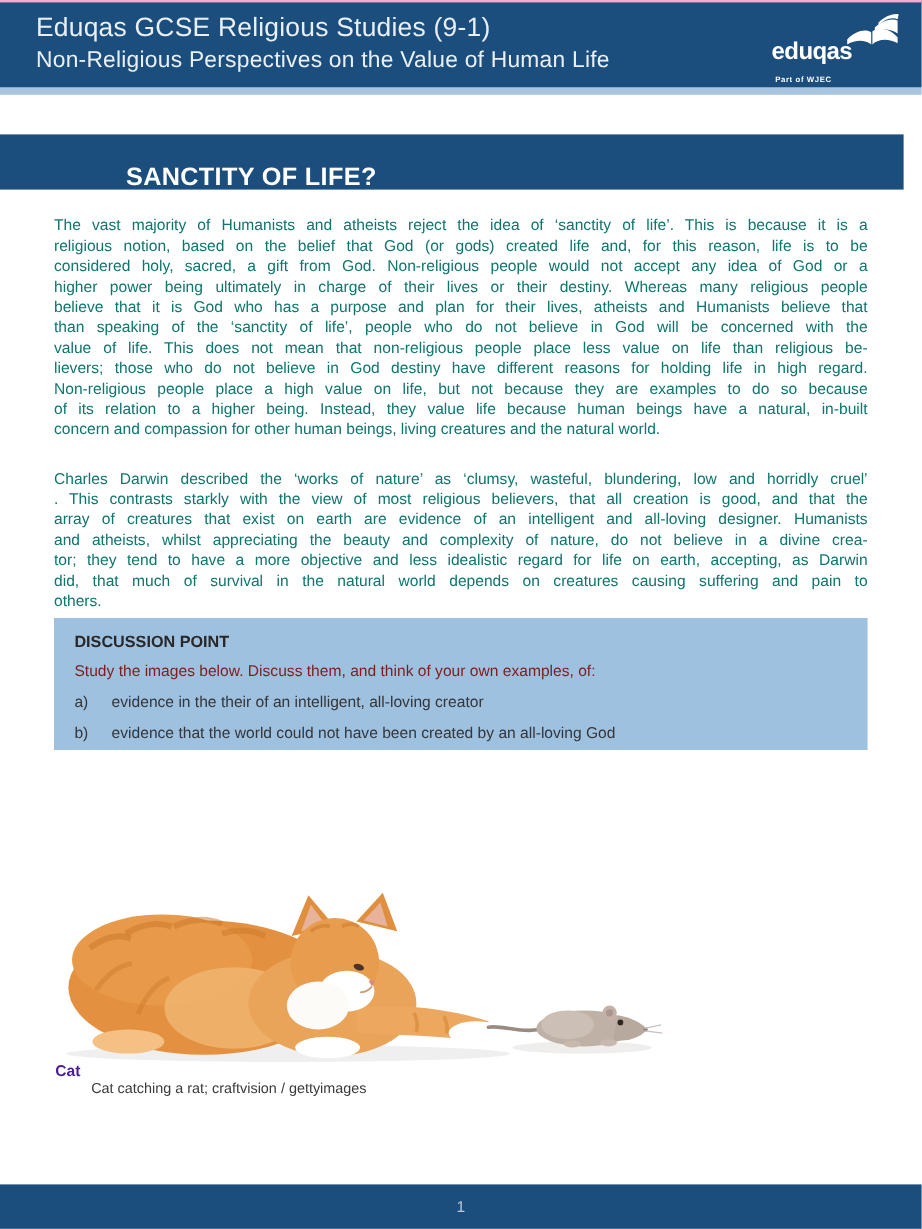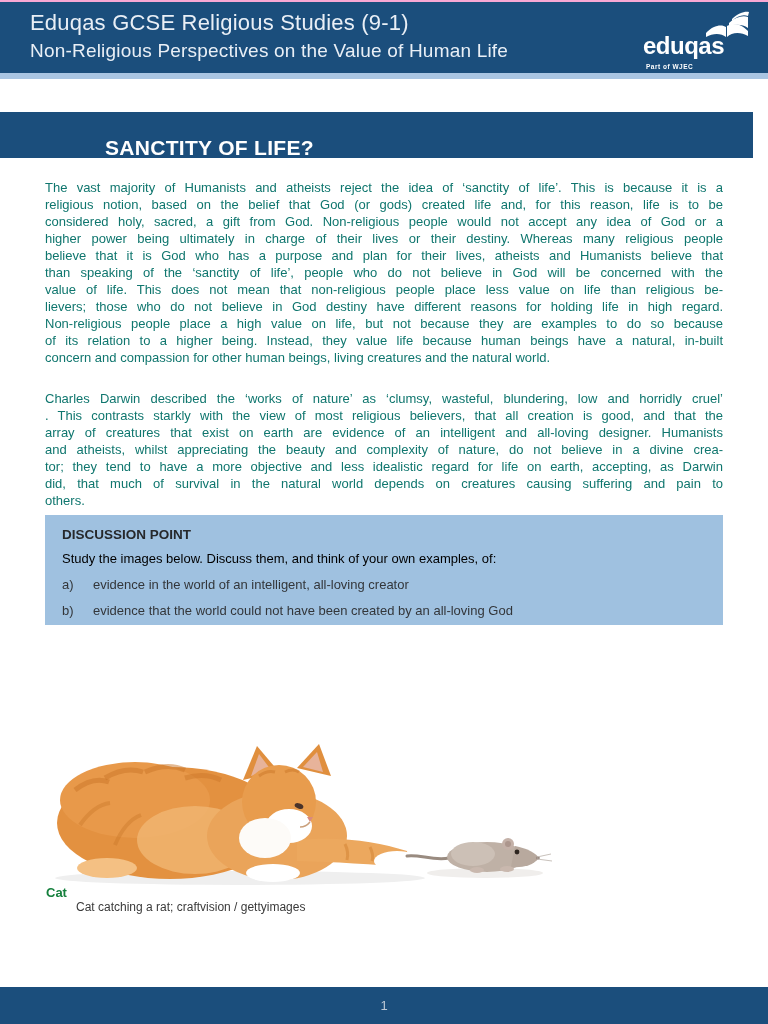--- a/index.html
+++ b/index.html
@@ -26,21 +26,21 @@
   .accent-strip {
     position:absolute; left:0; top:73px; width:768px; height:6px;
     background:#a9c5e2;
   }
 
   
   .logo { position:absolute; left:643px; top:6px; width:110px; height:62px; }
   .logo-icon { position:absolute; left:62px; top:3px; width:44px; height:27px; }
   .logo-wordmark {
     position:absolute; left:0; top:24px; width:106px;
-    font-size:24px; font-weight:700; color:#ffffff; letter-spacing:-0.5px;
+    font-size:20px; font-weight:700; color:#ffffff; letter-spacing:-0.5px;
   }
   .logo-tagline {
     position:absolute; left:3px; top:55px;
     font-size:6.5px; font-weight:700; color:#ffffff; letter-spacing:.5px;
   }
 
   
   .section-banner {
     position:absolute; left:0; top:112px; width:753px; height:46px;
     background:#1b4e7c;
@@ -56,29 +56,29 @@
   #para2 { top:390px; }
   .tline { text-align:justify; text-align-last:justify; -moz-text-align-last:justify; }
   .tline.last { text-align-last:left; -moz-text-align-last:left; }
 
   
   .discussion-box {
     position:absolute; left:45px; top:515px; width:678px; height:110px;
     background:#9fc1e0; padding:11px 18px 0 17px;
   }
   .discussion-title { font-size:13.5px; font-weight:700; color:#26282b; line-height:17px; }
-  .discussion-intro { font-size:13px; color:#000000; margin-top:7px; line-height:17px; }
+  .discussion-intro { font-size:13px; color:#7f1d1d; margin-top:7px; line-height:17px; }
   .discussion-item { display:flex; margin-top:9px; font-size:13px; color:#33363a; line-height:17px; }
   .item-label { width:31px; flex:0 0 31px; }
   .item-text { flex:1; }
 
   
   .figure { position:absolute; left:45px; top:740px; width:520px; height:148px; }
   .caption { position:absolute; left:46px; top:885px; }
-  .caption-title { font-size:13px; font-weight:700; color:#15803d; line-height:15px; }
+  .caption-title { font-size:13px; font-weight:700; color:#4c1d95; line-height:15px; }
   .caption-text { font-size:12px; color:#3a3a3a; line-height:15px;margin-left:30px; }
 
   
   .page-footer {
     position:absolute; left:0; top:987px; width:768px; height:37px;
     background:#1b4e7c;
   }
   .page-number {
     position:absolute; left:0; width:768px; text-align:center; line-height:37px;
     font-size:13px; color:#bcc8d6;
@@ -128,21 +128,21 @@
     <div class="tline">tor; they tend to have a more objective and less idealistic regard for life on earth, accepting, as Darwin</div>
     <div class="tline">did, that much of survival in the natural world depends on creatures causing suffering and pain to</div>
     <div class="tline last">others.</div>
   </div>
 
 <div class="discussion-box">
   <div class="discussion-title">DISCUSSION POINT</div>
   <div class="discussion-intro">Study the images below. Discuss them, and think of your own examples, of:</div>
   <div class="discussion-item">
     <span class="item-label">a)</span>
-    <span class="item-text">evidence in the world of an intelligent, all-loving creator</span>
+    <span class="item-text">evidence in the their of an intelligent, all-loving creator</span>
   </div>
   <div class="discussion-item">
     <span class="item-label">b)</span>
     <span class="item-text">evidence that the world could not have been created by an all-loving God</span>
   </div>
 </div>
 
 <div class="figure">
   <svg width="520" height="148" viewBox="0 0 520 148">
 

